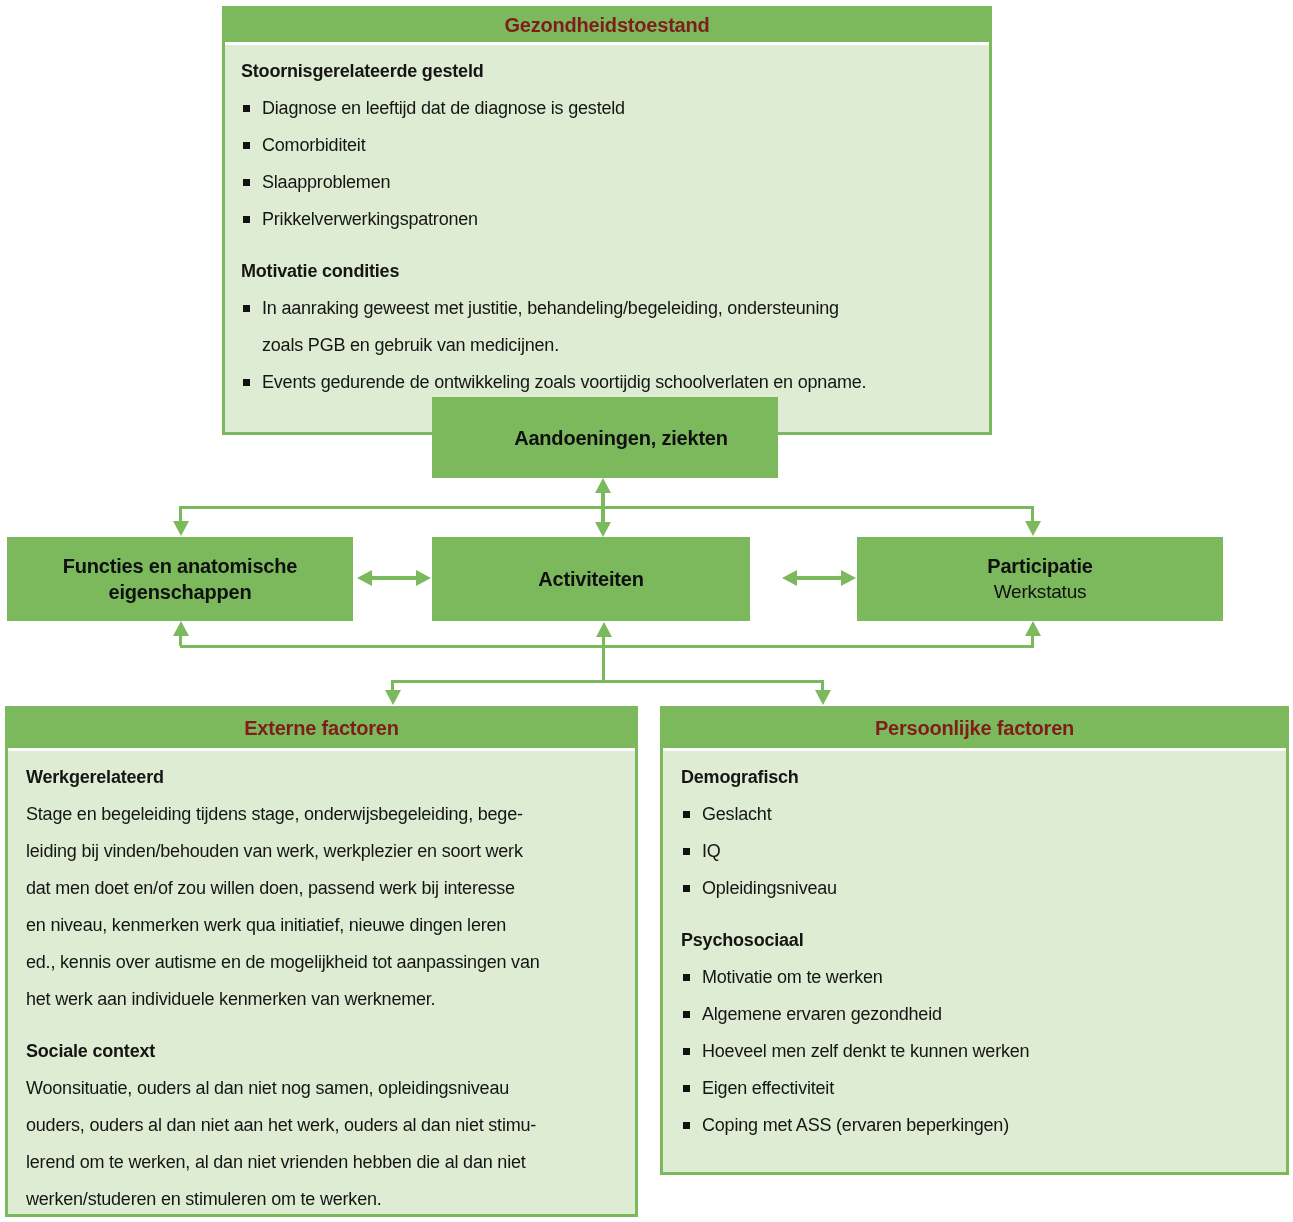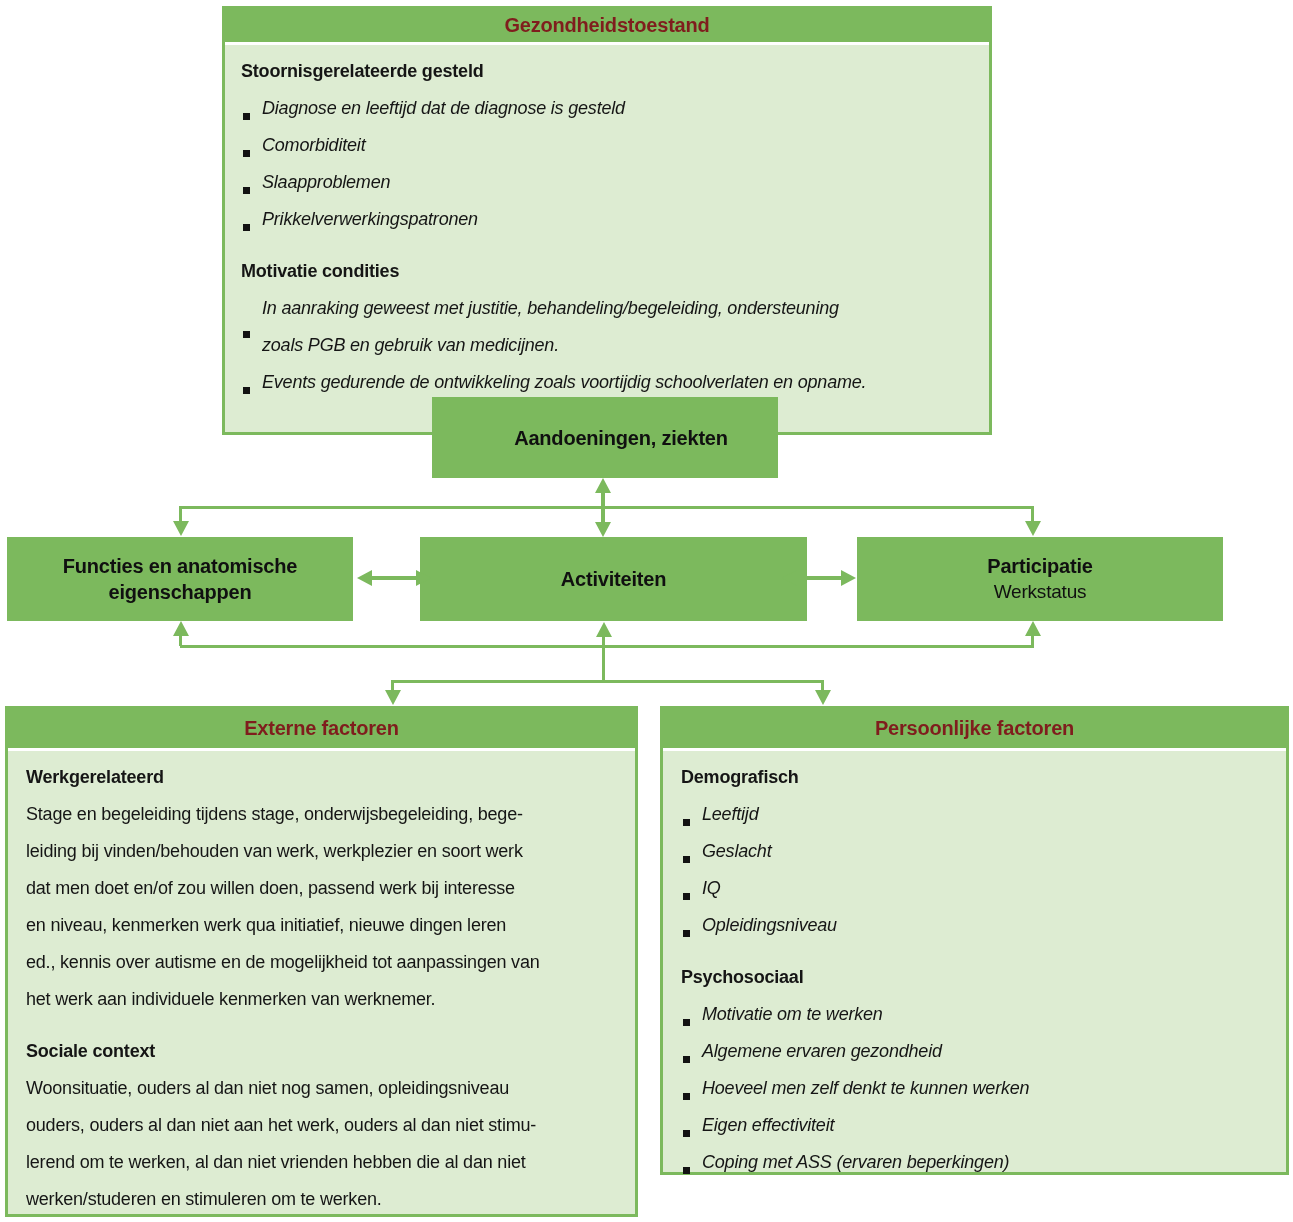--- a/index.html
+++ b/index.html
@@ -13,21 +13,21 @@
 
   
   .panel{position:absolute;border:3px solid var(--g);background:var(--lg);}
   .panel-header{background:var(--g);border-bottom:3px solid #fff;text-align:center;
                 font-weight:bold;font-size:20px;color:#7f1d1d;}
   .panel-header.tall{line-height:39px;height:42px;}
   .panel-header.short{line-height:33px;height:36px;}
   .panel-body{padding:8px 16px;font-size:18px;line-height:37px;}
   .sec-head{font-weight:bold;}
   .gap{height:15px;}
-  .bullet{display:flex;align-items:center;font-style:italic;}
+  .bullet{display:flex;align-items:flex-start;}
   .sq{width:7px;height:7px;background:#121212;flex:none;margin:15px 12px 0 2px;}
   .para{white-space:pre-line;}
   .btxt{white-space:pre-line;}
 
   
   .node{position:absolute;background:var(--g);display:flex;flex-direction:column;
         align-items:center;justify-content:center;text-align:center;color:#101010;}
   .node .t1{font-weight:bold;font-size:20px;line-height:26px;white-space:pre-line;}
   .node .t2{font-weight:normal;font-size:19px;line-height:26px;}
 
@@ -79,21 +79,21 @@
   </div>
 
   <div class="node" style="left:432px;top:397px;width:346px;height:81px;z-index:3;padding-left:32px;">
     <div class="t1">Aandoeningen, ziekten</div>
   </div>
 
   <div class="node" style="left:7px;top:537px;width:346px;height:84px;">
     <div class="t1">Functies en anatomische
 eigenschappen</div>
   </div>
-  <div class="node" style="left:420px;top:537px;width:387px;height:84px;">
+  <div class="node" style="left:432px;top:537px;width:318px;height:84px;">
     <div class="t1">Activiteiten</div>
   </div>
   <div class="node" style="left:857px;top:537px;width:366px;height:84px;">
     <div class="t1">Participatie</div>
     <div class="t2">Werkstatus</div>
   </div>
 
   <div class="panel" style="left:5px;top:706px;width:633px;height:511px;">
     <div class="panel-header tall">Externe factoren</div>
     <div class="panel-body" style="padding:8px 18px;">
@@ -110,24 +110,20 @@
 ouders, ouders al dan niet aan het werk, ouders al dan niet stimu-
 lerend om te werken, al dan niet vrienden hebben die al dan niet
 werken/studeren en stimuleren om te werken.</div>
     </div>
   </div>
 
   <div class="panel" style="left:660px;top:706px;width:629px;height:469px;">
     <div class="panel-header tall">Persoonlijke factoren</div>
     <div class="panel-body" style="padding:8px 18px;">
       <div class="sec-head">Demografisch</div>
-      <div class="bullet">
-        <span class="sq"></span>
-        <span class="btxt">Leeftijd</span>
-      </div>
       <div class="bullet">
         <span class="sq"></span>
         <span class="btxt">Geslacht</span>
       </div>
       <div class="bullet">
         <span class="sq"></span>
         <span class="btxt">IQ</span>
       </div>
       <div class="bullet">
         <span class="sq"></span>

